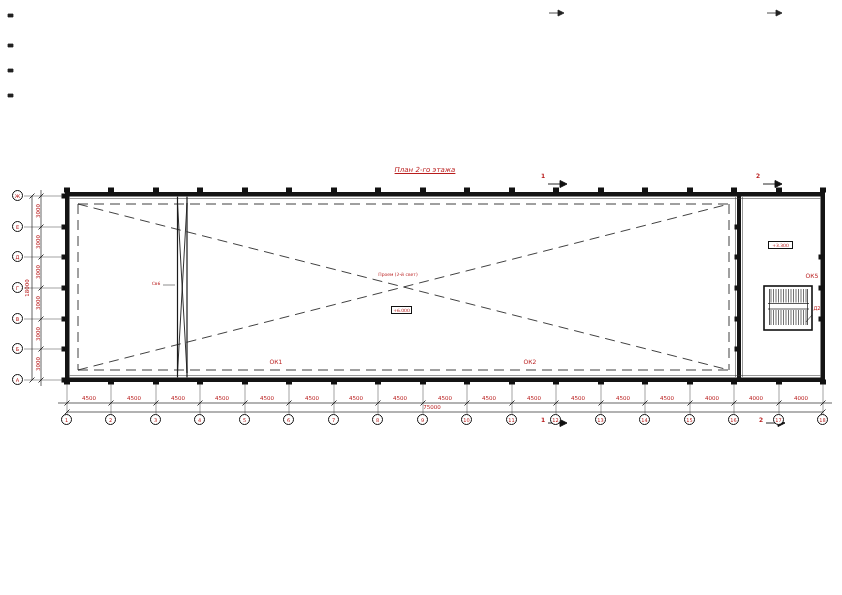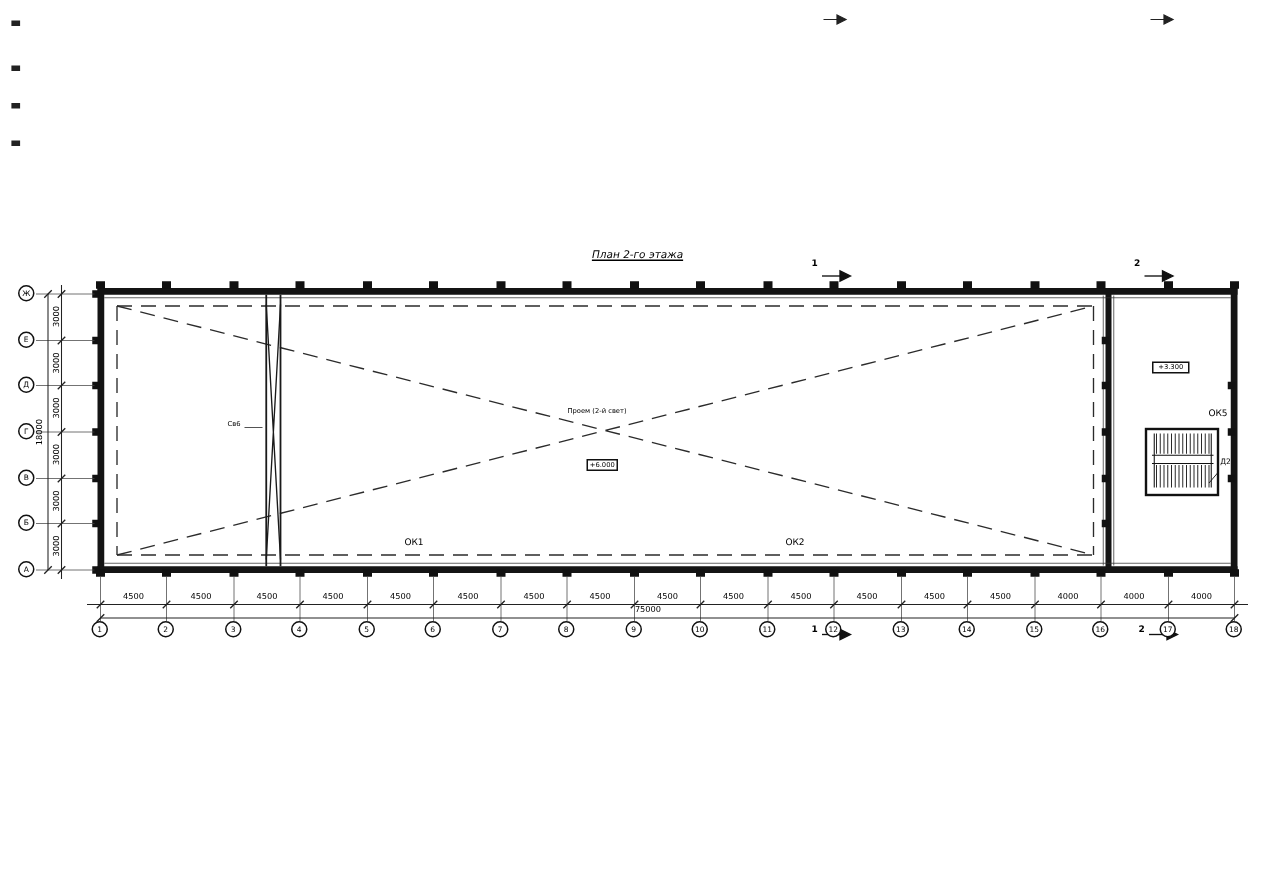--- a/index.html
+++ b/index.html
@@ -1,17 +1,17 @@
 <!DOCTYPE html>
 <html><head>
 <meta charset="utf-8">
 <style>
   html,body{margin:0;padding:0;background:#ffffff;}
   .sheet{position:relative;width:842px;height:595px;background:#fff;
-         font-family:"DejaVu Sans",sans-serif;color:#000000;overflow:hidden;}
+         font-family:"DejaVu Sans",sans-serif;color:#b91c1c;overflow:hidden;}
   svg.linework{position:absolute;left:0;top:0;}
   .title{position:absolute;left:358px;top:166px;width:134px;text-align:center;
          font-size:7px;font-style:italic;text-decoration:underline;white-space:nowrap;}
   .lbl{position:absolute;font-size:6px;line-height:7px;text-align:center;white-space:nowrap;}
   .sm{font-size:4.5px;line-height:5px;}
   .dim{position:absolute;font-size:5.5px;line-height:6px;text-align:center;white-space:nowrap;}
   .dimv{position:absolute;font-size:5.5px;line-height:6px;text-align:center;white-space:nowrap;
         transform:rotate(-90deg);transform-origin:center;}
   .gc{position:absolute;width:11px;height:11px;box-sizing:border-box;border:1px solid #111;
       border-radius:50%;font-size:5px;display:flex;align-items:center;justify-content:center;

